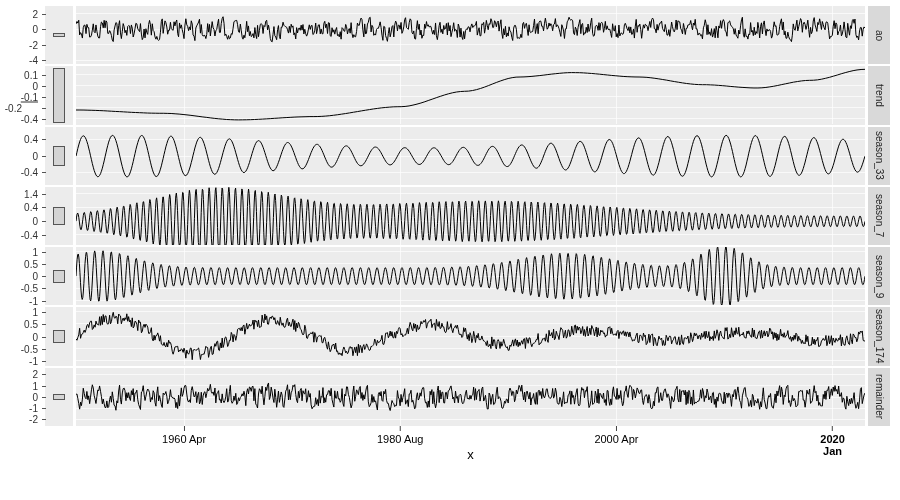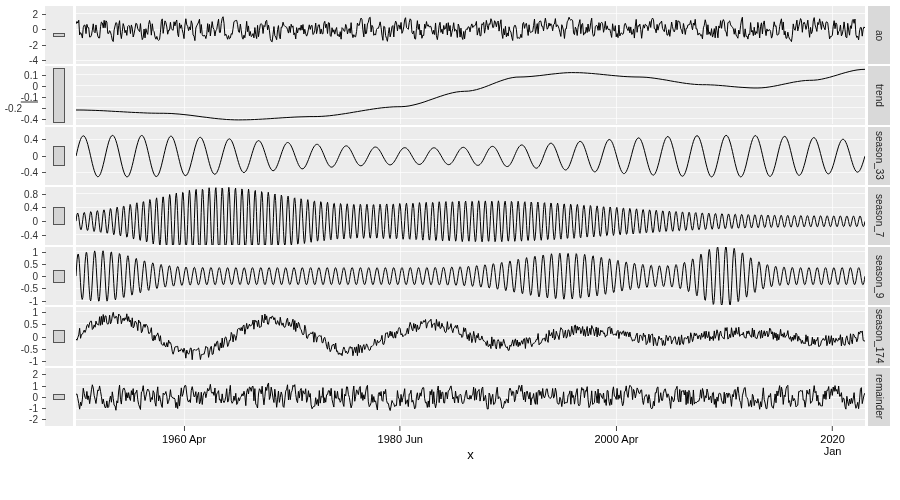--- a/index.html
+++ b/index.html
@@ -232,21 +232,21 @@
         <div class="strip">season_33</div>
       </div>
       <div class="panel-row">
         <div class="y-axis">
           <div style="position: absolute; top: 82.3529%; right: 4px; transform: translateY(-50%);">-0.4</div>
           <div class="y-tick-mark" style="top: 82.3529%;"></div>
           <div style="position: absolute; top: 58.8235%; right: 4px; transform: translateY(-50%);">0</div>
           <div class="y-tick-mark" style="top: 58.8235%;"></div>
           <div style="position: absolute; top: 35.2941%; right: 4px; transform: translateY(-50%);">0.4</div>
           <div class="y-tick-mark" style="top: 35.2941%;"></div>
-          <div style="position: absolute; top: 11.7647%; right: 4px; transform: translateY(-50%);">0.8</div>
+          <div style="position: absolute; top: 11.7647%; right: 4px; transform: translateY(-50%);">1.4</div>
           <div class="y-tick-mark" style="top: 11.7647%;"></div>
         </div>
         <div class="range-box-cell">
           <div class="range-box" style="height: 30%;"></div>
         </div>
         <div class="plot">
           <svg viewBox="0 0 1000 100" preserveAspectRatio="none">
             <line x1="136.986301369863" x2="136.986301369863" y1="0" y2="100" class="gridline"></line>
             <line x1="410.958904109589" x2="410.958904109589" y1="0" y2="100" class="gridline"></line>
             <line x1="684.931506849315" x2="684.931506849315" y1="0" y2="100" class="gridline"></line>
@@ -362,26 +362,26 @@
     <div class="x-axis-spacer-left"></div>
     <div class="x-axis-spacer-range"></div>
     <div class="x-axis" id="x-axis-area">
       <div class="x-label">x</div>
     <div class="x-tick" style="left: 13.6986%;">
           <div class="tickmark"></div>
           <div>1960 Apr</div>
         </div>
         <div class="x-tick" style="left: 41.0959%;">
           <div class="tickmark"></div>
-          <div>1980 Jun</div>
+          <div>1980 Aug</div>
         </div>
         <div class="x-tick" style="left: 68.4932%;">
           <div class="tickmark"></div>
           <div>2000 Apr</div>
         </div>
-        <div class="x-tick" style="left: 95.8904%;">
+        <div class="x-tick" style="left: 95.8904%; font-weight: bold;">
           <div class="tickmark"></div>
           <div>2020 Jan</div>
         </div>
       </div>
     <div class="x-axis-spacer-right"></div>
   </div>
 </div>
 
 </body></html>

